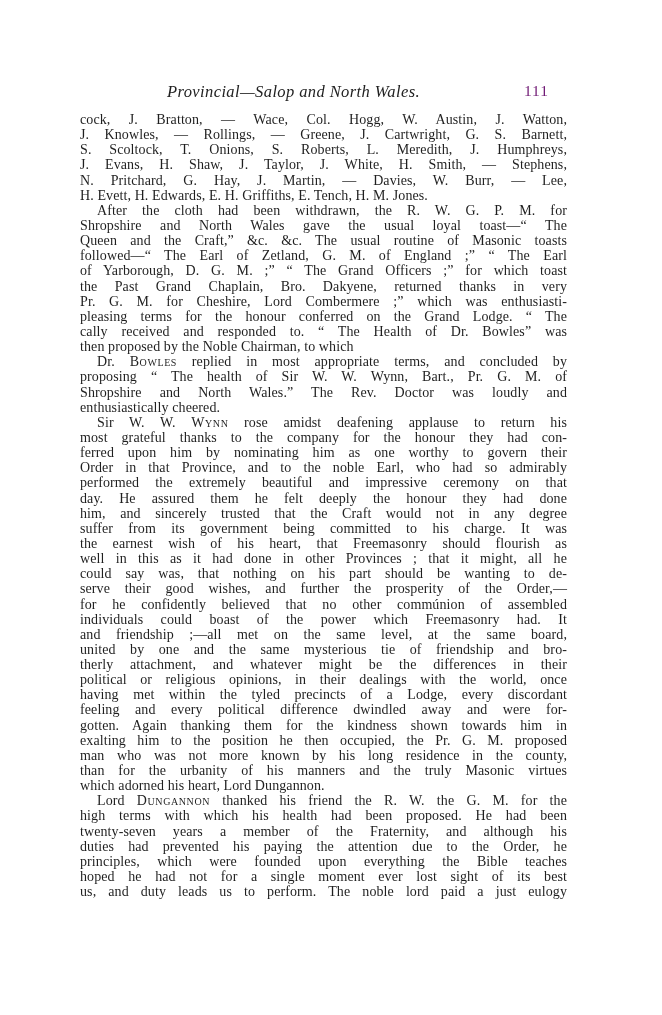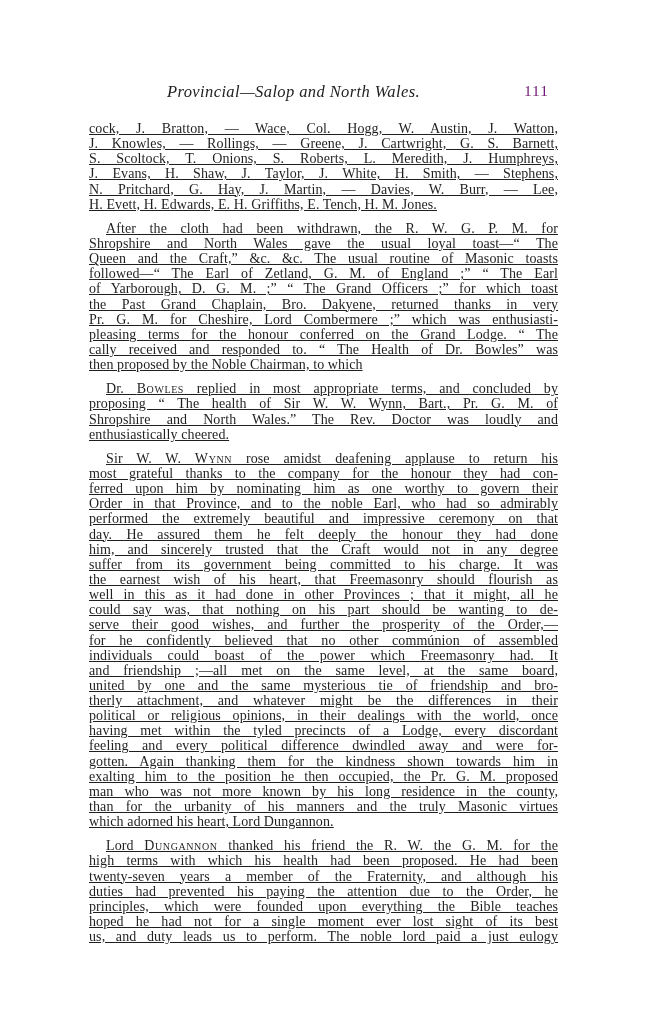--- a/index.html
+++ b/index.html
@@ -48,23 +48,22 @@
     letter-spacing: 1px;
     color: #701a75;
   }
   .page-body {
     position: absolute;
     top: 112px;
     left: 80px;
     width: 487px;
   }
   .paragraph {
-    margin: 9px;
+    margin: 0;
     padding: 0;
-    text-decoration: underline;
   }
   .line {
     font-size: 14px;
     line-height: 15.15px;
     height: 15.15px;
     text-align: justify;
     text-align-last: justify;
     text-justify: inter-word;
     white-space: normal;
     letter-spacing: 0.1px;

